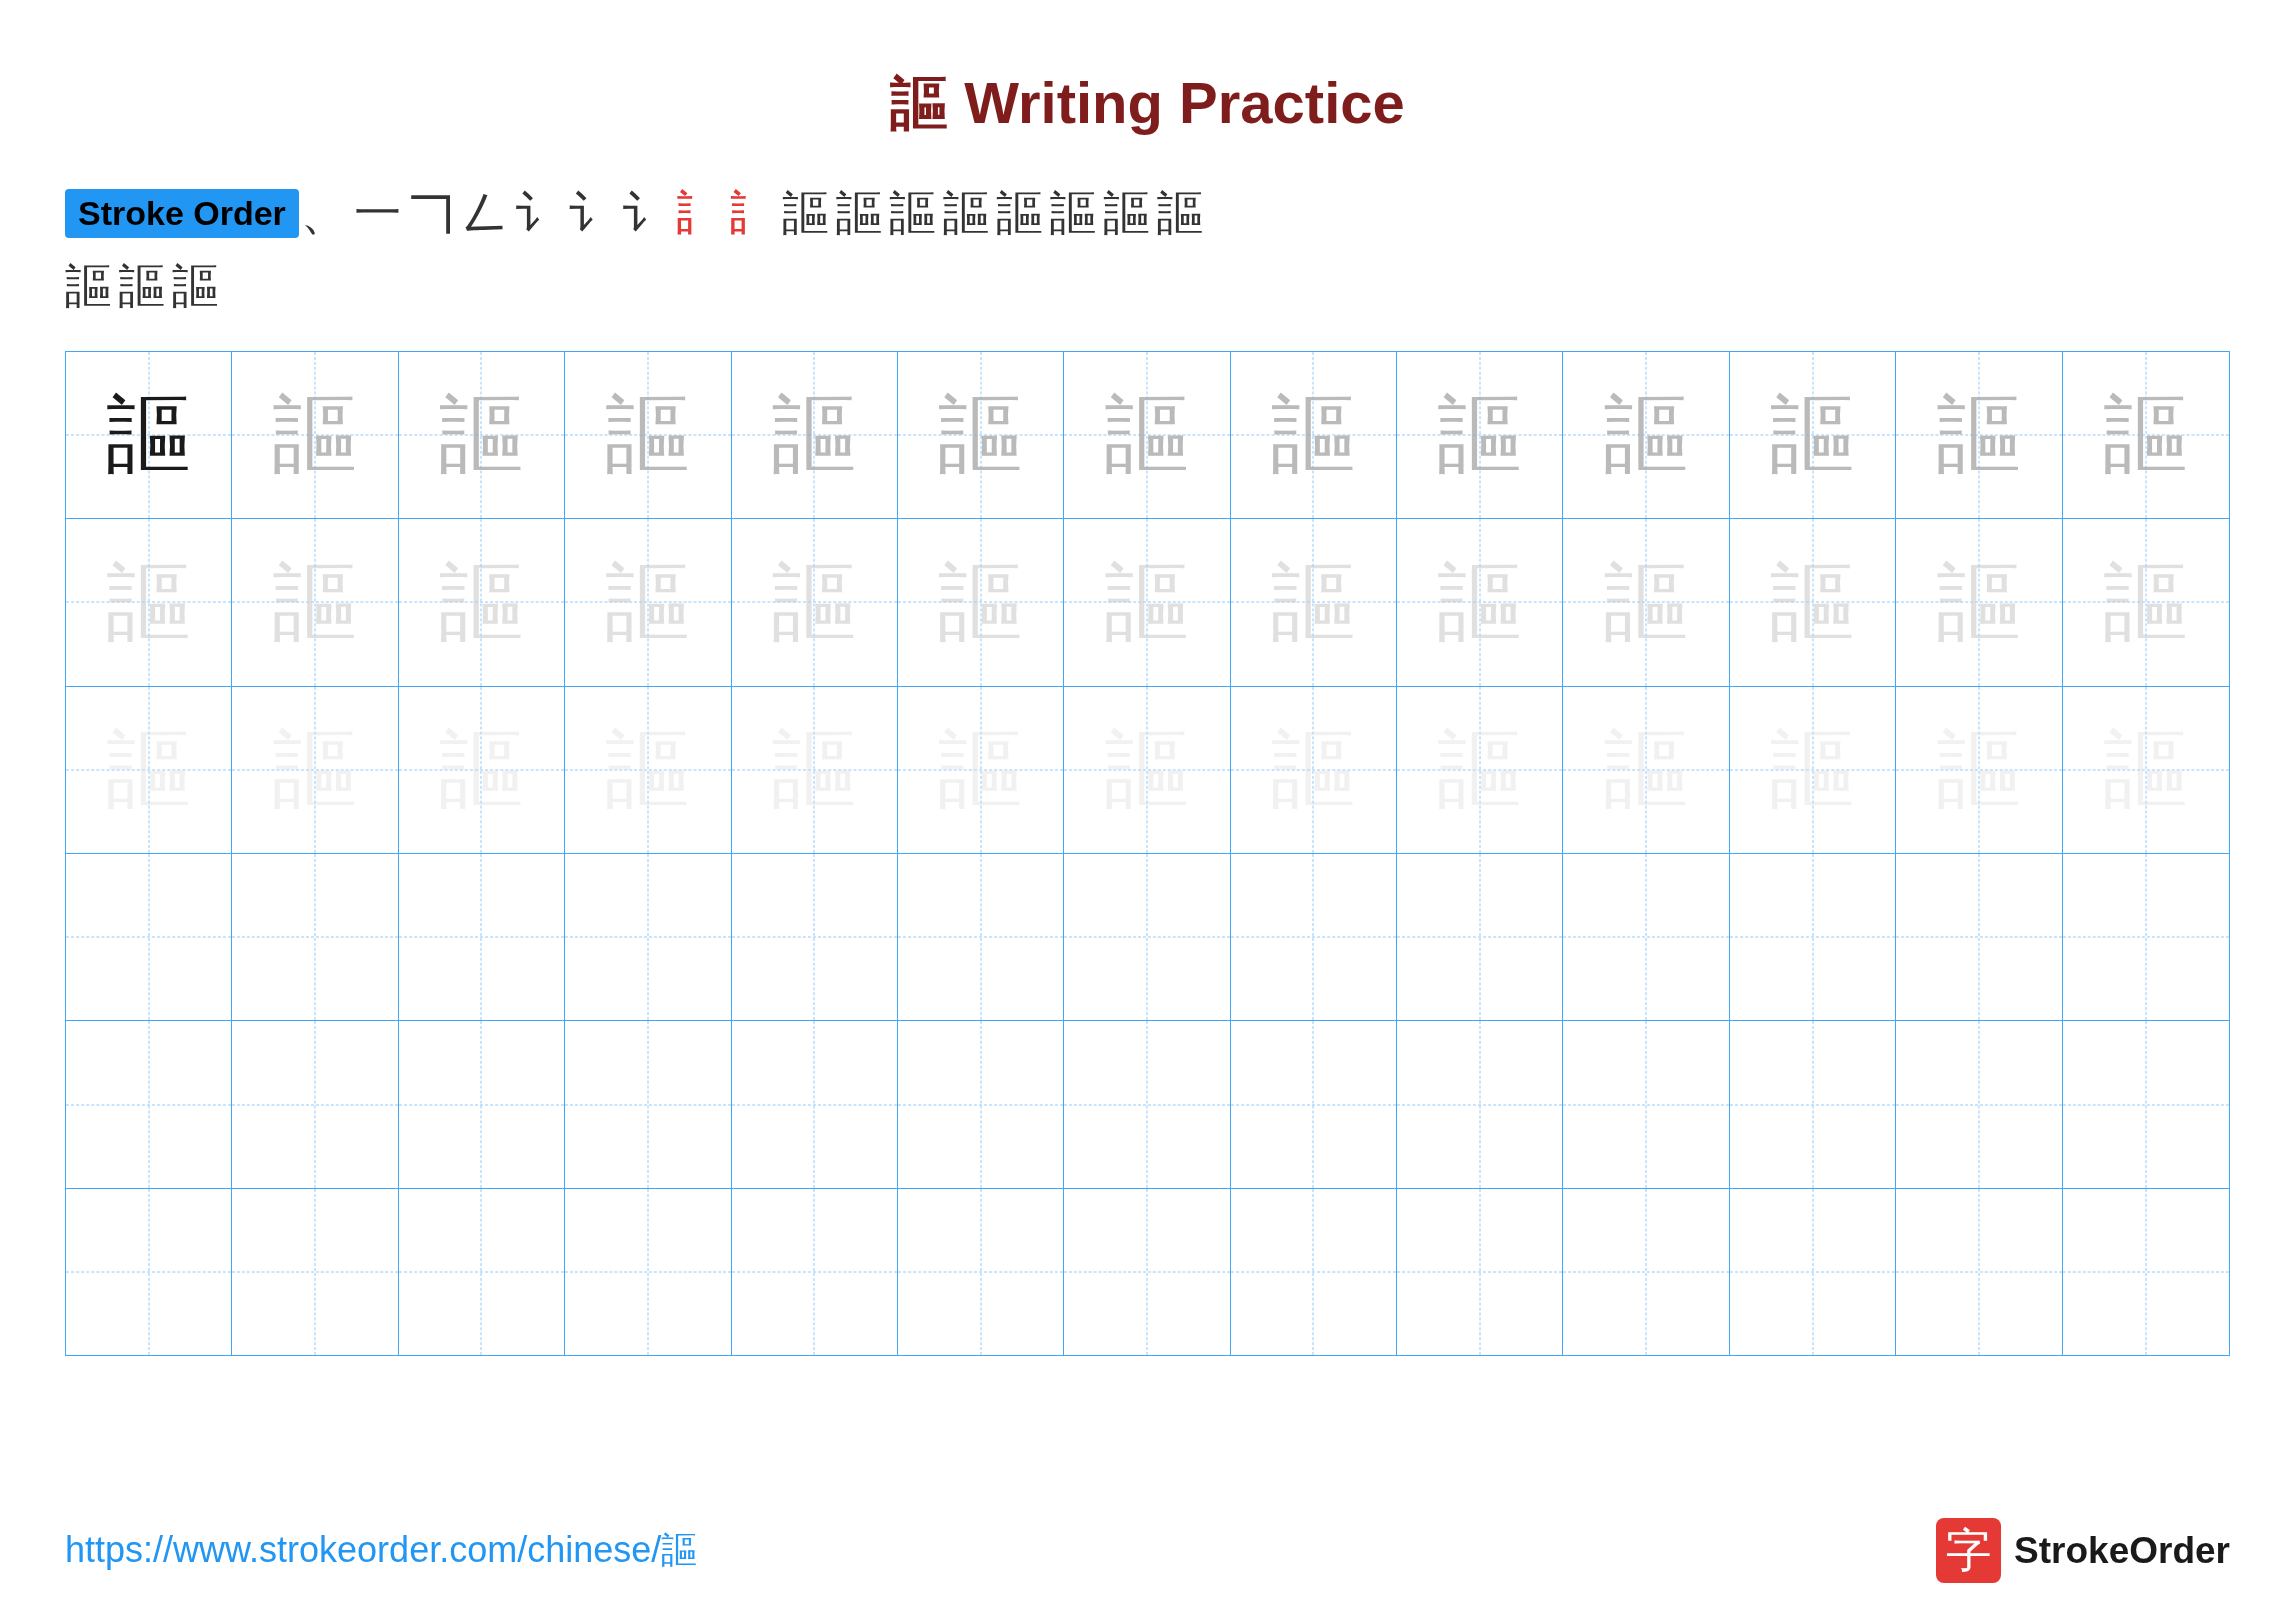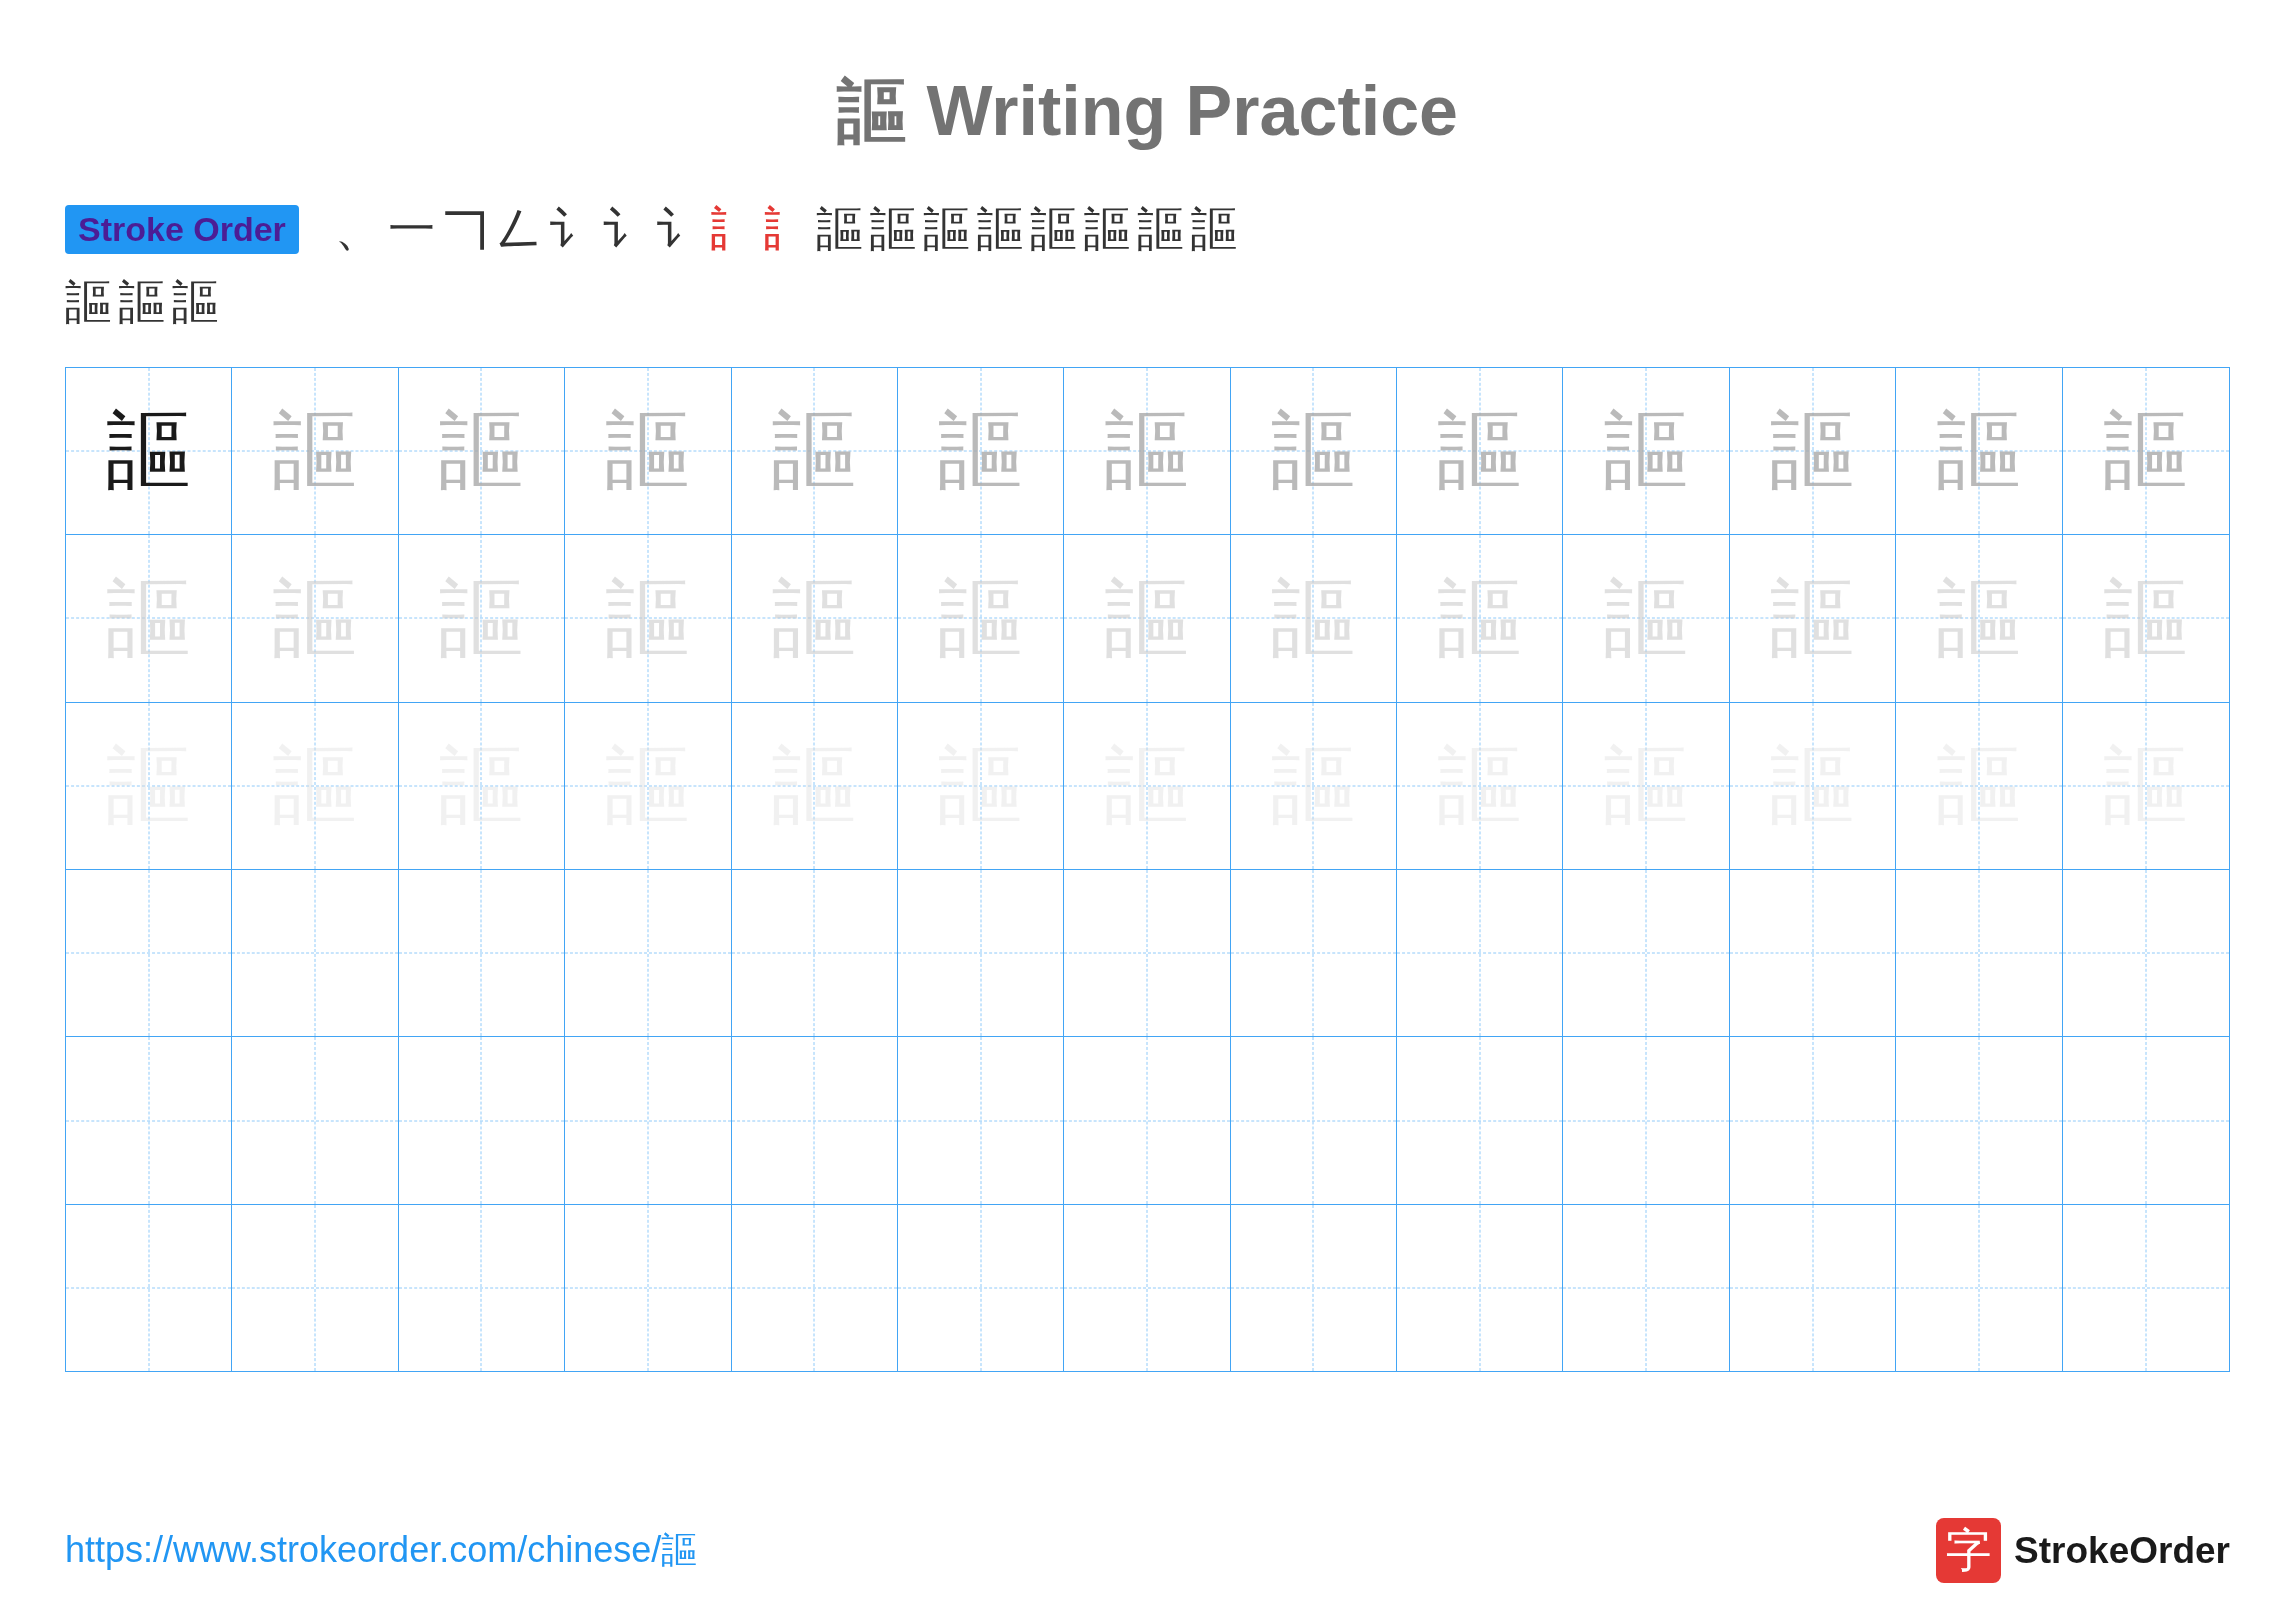--- a/index.html
+++ b/index.html
@@ -16,23 +16,23 @@
       width: 2295px;
       height: 1622px;
       background: white;
       padding: 52px 65px;
       display: flex;
       flex-direction: column;
       align-items: center;
     }
 
     .title {
-      font-size: 70px;
+      font-size: 58px;
       font-weight: bold;
-      color: #737373;
+      color: #7f1d1d;
       margin-bottom: 39px;
       margin-top: 13px;
       font-family: Arial, sans-serif;
     }
 
     .stroke-order-section {
       width: 100%;
       display: flex;
       flex-direction: column;
       margin-bottom: 33px;
@@ -40,27 +40,27 @@
 
     .stroke-order-row {
       display: flex;
       align-items: center;
       flex-wrap: wrap;
       margin-bottom: 6.5px;
     }
 
     .stroke-order-badge {
       background: #2196F3;
-      color: #4c1d95;
+      color: #000000;
       font-size: 34px;
       font-family: Arial, sans-serif;
       font-weight: bold;
       padding: 5.2px 13px;
       border-radius: 3.9px;
-      margin-right: 36px;
+      margin-right: 2px;
       white-space: nowrap;
     }
 
     .stroke-chars {
       display: flex;
       align-items: center;
       flex-wrap: wrap;
       gap: 6.5px;
     }
 

